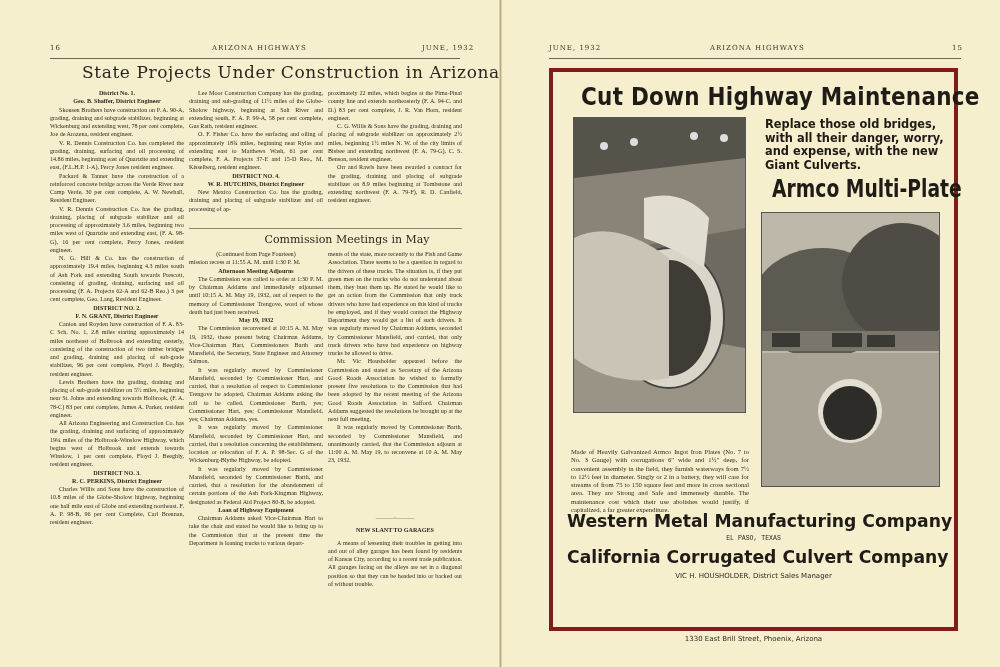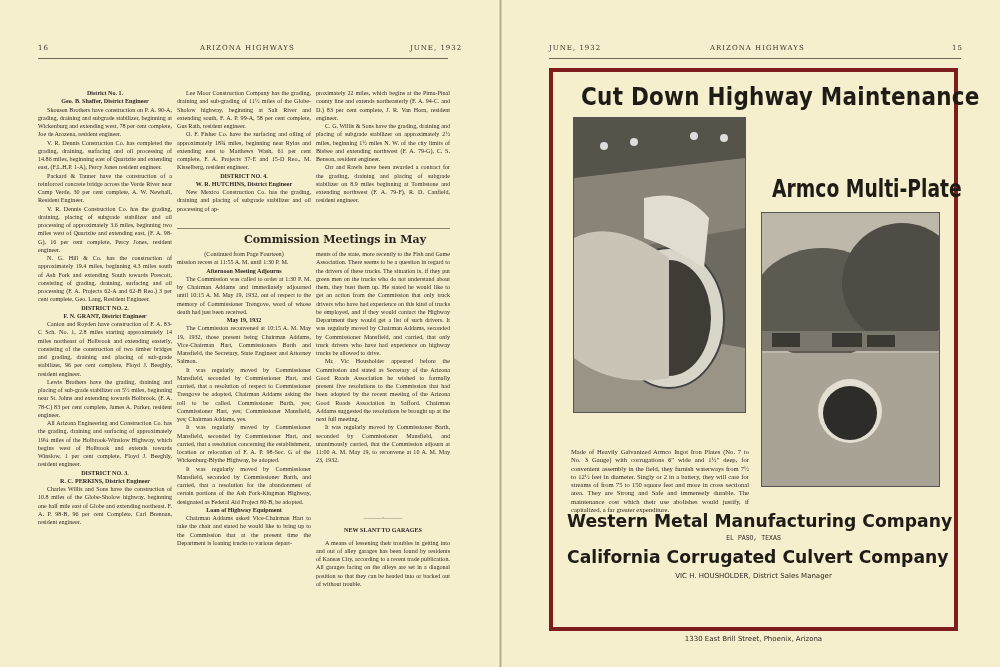--- a/index.html
+++ b/index.html
@@ -1,29 +1,29 @@
 <!DOCTYPE html>
 <html><head>
 <meta charset="utf-8">
 <style>
   html,body{margin:0;padding:0;}
   body{width:1000px;height:667px;overflow:hidden;background:#d9cfa8;font-family:"DejaVu Serif",serif;}
   .spread{position:absolute;left:0;top:0;width:1000px;height:667px;background:#f6efcd;}
   .gutter{position:absolute;left:499px;top:0;width:3px;height:667px;background:linear-gradient(90deg,#e8dfb8,#b7ad88,#e8dfb8);}
   .page{position:absolute;top:0;height:667px;}
-  .left{left:0;width:499px;}
+  .left{left:12px;width:499px;}
   .right{left:502px;width:498px;}
   .runhead{position:absolute;top:44px;font-size:7px;color:#3a342a;letter-spacing:1px;}
   .rule{position:absolute;height:1px;background:#6d6553;}
   .title{position:absolute;left:70px;top:62px;width:360px;text-align:center;font-size:17px;color:#2b2620;letter-spacing:.6px;white-space:nowrap;}
   .col{position:absolute;font-size:6.1px;line-height:8.25px;color:#2d2822;text-align:justify;font-family:"Liberation Serif",serif;}
   .col p{margin:0;text-indent:9px;}
   .col .h{text-align:center;text-indent:0;font-weight:bold;}
   .col .hc{text-align:center;text-indent:0;}
-  .sec-title{position:absolute;left:175px;top:233px;width:320px;text-align:center;font-size:11px;font-weight:bold;color:#2b2620;}
+  .sec-title{position:absolute;left:175px;top:233px;width:320px;text-align:center;font-size:11px;font-weight:normal;color:#2b2620;}
   .orn{text-align:center;color:#555;margin:6px 0 4px;}
   
   .ad{position:absolute;left:549px;top:68px;width:409px;height:563px;border:4px solid #7f1d1d;box-sizing:border-box;}
   .ad-title{position:absolute;left:0;top:10px;width:100%;text-align:center;font-family:"DejaVu Sans",sans-serif;font-weight:bold;font-size:25px;color:#1f1b17;letter-spacing:.3px;transform:scaleX(.86);transform-origin:center;white-space:nowrap;}
   .ad-sub{position:absolute;left:212px;top:46px;width:190px;font-family:"DejaVu Sans",sans-serif;font-weight:bold;font-size:11.4px;line-height:13.5px;color:#1f1b17;}
   .ad-brand{position:absolute;left:196px;top:103px;width:210px;text-align:center;font-family:"DejaVu Sans",sans-serif;font-weight:bold;font-size:24px;color:#1f1b17;transform:scaleX(.78);transform-origin:center;white-space:nowrap;}
   .photo{position:absolute;background:#8a857a;border:1px solid #555;overflow:hidden;}
   .photo1{left:20px;top:45px;width:171px;height:294px;}
   .photo2{left:208px;top:140px;width:177px;height:273px;}
   .ad-body{position:absolute;left:18px;top:376px;width:178px;font-family:"Liberation Serif",serif;font-size:6.6px;line-height:8.25px;color:#2d2822;text-align:justify;}
@@ -36,20 +36,21 @@
 </head>
 <body>
 
 <div class="spread">
 
   <div class="page left">
     <div class="runhead" style="left:38px">16</div>
     <div class="runhead" style="left:200px">ARIZONA HIGHWAYS</div>
     <div class="runhead" style="left:410px">JUNE, 1932</div>
     <div class="rule" style="left:38px;top:58px;width:410px"></div>
+    <div class="title">State Projects Under Construction in Arizona</div>
 
     <div class="col" id="lcol1" style="left:38px;top:89px;width:134px">
         <p class="h">District No. 1.</p>
         <p class="h">Geo. B. Shaffer, District Engineer</p>
         <p>Skousen Brothers have construction on P. A. 90-A, grading, draining and subgrade stabilizer, beginning at Wickenburg and extending west, 78 per cent complete, Joe de Arozena, resident engineer.</p>
         <p>V. R. Dennis Construction Co. has completed the grading, draining, surfacing and oil processing of 14.86 miles, beginning east of Quartzite and extending east, (F.L.H.P. 1-A), Percy Jones resident engineer.</p>
         <p>Packard &amp; Tanner have the construction of a reinforced concrete bridge across the Verde River near Camp Verde, 30 per cent complete, A. W. Newhall, Resident Engineer.</p>
         <p>V. R. Dennis Construction Co. has the grading, draining, placing of subgrade stabilizer and oil processing of approximately 3.6 miles, beginning two miles west of Quartzite and extending east, (F. A. 98-G), 16 per cent complete, Percy Jones, resident engineer.</p>
         <p>N. G. Hill &amp; Co. has the construction of approximately 19.4 miles, beginning 4.3 miles south of Ash Fork and extending South towards Prescott, consisting of grading, draining, surfacing and oil processing (F. A. Projects 62-A and 62-B Reo.) 3 per cent complete, Geo. Lang, Resident Engineer.</p>
         <p class="h">DISTRICT NO. 2.</p>
@@ -106,20 +107,21 @@
 
   <div class="page right">
     <div class="runhead" style="left:47px">JUNE, 1932</div>
     <div class="runhead" style="left:208px">ARIZONA HIGHWAYS</div>
     <div class="runhead" style="left:450px">15</div>
     <div class="rule" style="left:47px;top:58px;width:412px"></div>
   </div>
 
   <div class="ad">
     <div class="ad-title">Cut Down Highway Maintenance</div>
+    <div class="ad-sub">Replace those old bridges, with all their danger, worry, and expense, with the new Giant Culverts.</div>
     <div class="ad-brand">Armco Multi-Plate</div>
 
     <div class="photo photo1">
       <svg width="171" height="294" viewBox="0 0 171 294">
         <rect width="171" height="294" fill="#6e6a60"></rect>
         <rect width="171" height="60" fill="#56534b"></rect>
         <path d="M0 60 L171 40 L171 110 L0 140Z" fill="#8a8478"></path>
         <path d="M0 200 L171 230 L171 294 L0 294Z" fill="#9a9486"></path>
         <ellipse cx="95" cy="200" rx="55" ry="70" fill="#d9d5c8" stroke="#444" stroke-width="2"></ellipse>
         <ellipse cx="95" cy="200" rx="42" ry="58" fill="#3f3c36"></ellipse>

